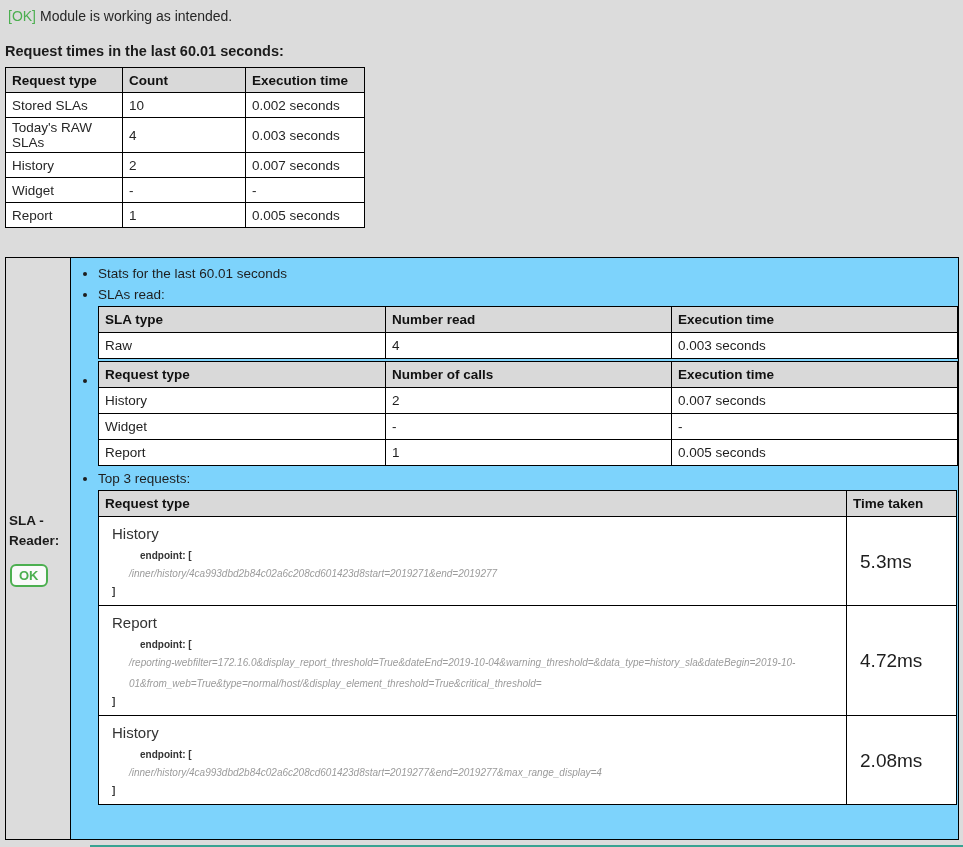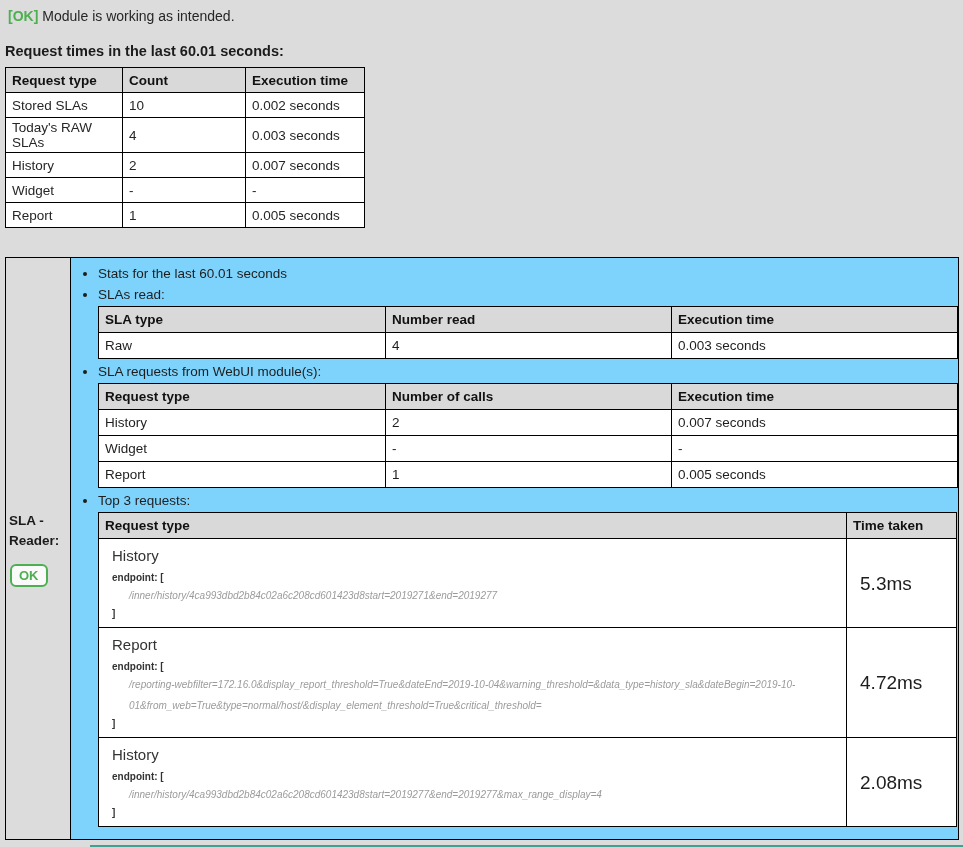--- a/index.html
+++ b/index.html
@@ -12,21 +12,21 @@
   *{box-sizing:border-box;}
   html,body{margin:0;padding:0;}
   body{
     width:963px;height:847px;position:relative;overflow:hidden;
     background:var(--page-bg);
     font-family:"Liberation Sans",sans-serif;
     color:#262626;
   }
   
   .status-line{position:absolute;left:8px;top:8px;font-size:14px;}
-  .ok-tag{color:var(--ok-green);font-weight:700;margin-right:4px;}
+  .ok-tag{color:var(--ok-green);font-weight:400;margin-right:4px;}
   .section-heading{position:absolute;left:5px;top:43px;font-size:14.5px;font-weight:bold;color:#1b1b1b;}
 
   
   table{border-collapse:collapse;background:#fff;}
   th,td{border:1px solid #000;font-size:13.5px;padding:2px 6px;text-align:left;vertical-align:middle;}
   th{background:var(--header-bg);font-weight:bold;color:#111;}
 
   
   .summary-table{position:absolute;left:5px;top:67px;table-layout:fixed;}
   .summary-table th,.summary-table td{height:25px;}
@@ -64,21 +64,21 @@
   
   .top3-table{width:859px;table-layout:fixed;margin:1px 0 2px 0;}
   .top3-table th{height:24px;}
   .top3-table .creq{width:728px;}
   .top3-table .ctime{width:107px;}
   .top3-table td.req-cell{padding:7px 6px 6px 13px;vertical-align:middle;}
   .top3-table td.time-cell{padding-left:13px;font-size:19px;}
   .top3-table tr.r-normal td{height:85px;}
   .top3-table tr.r-tall td{height:105px;}
   .req-type{font-size:15px;color:#333;line-height:20px;margin-bottom:4px;}
-  .endpoint-label{font-size:10px;color:#333;line-height:15px;font-weight:600;}
+  .endpoint-label{font-size:10px;color:#333;line-height:15px;font-weight:600;margin-left:28px;}
   .endpoint-url{
     font-size:10px;font-style:italic;color:var(--url-gray);
     margin-left:17px;line-height:21px;word-break:break-all;max-width:670px;
   }
   .endpoint-close{font-size:10px;color:#333;line-height:15px;font-weight:600;}
 
   .bottom-strip{position:absolute;left:90px;right:0;bottom:0;height:2px;background:var(--strip-teal);}
 </style>
 </head>
 <body>
@@ -153,21 +153,20 @@
             <tr>
               <td>Raw</td>
               <td>4</td>
               <td>0.003 seconds</td>
             </tr>
           </tbody>
         </table>
       </li>
 
       <li>
-        <span class="li-text">SLA requests from WebUI module(s):</span>
         <table class="nested-table">
           <thead>
             <tr>
               <th class="c1">Request type</th>
               <th class="c2">Number of calls</th>
               <th class="c3">Execution time</th>
             </tr>
           </thead>
           <tbody>
             <tr>

